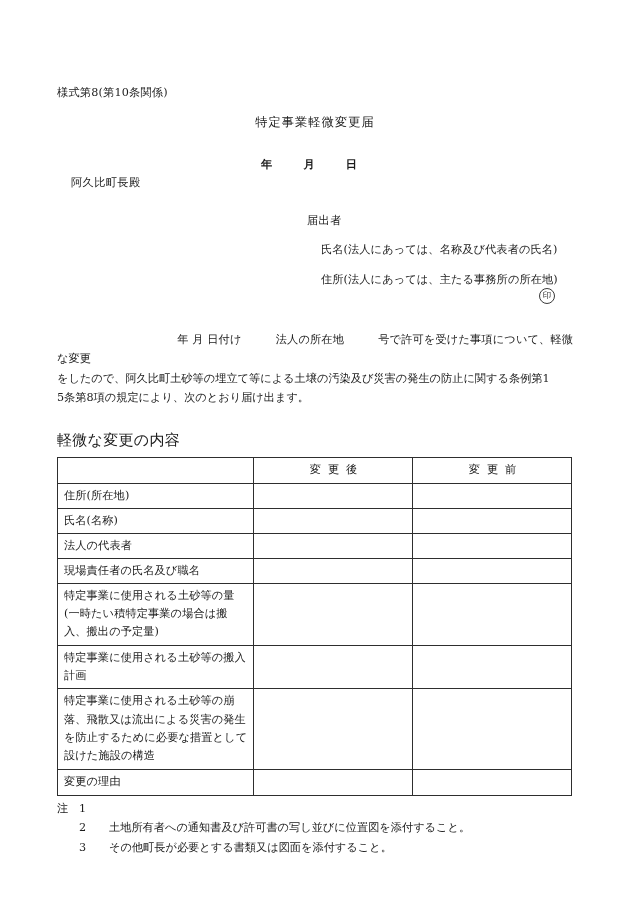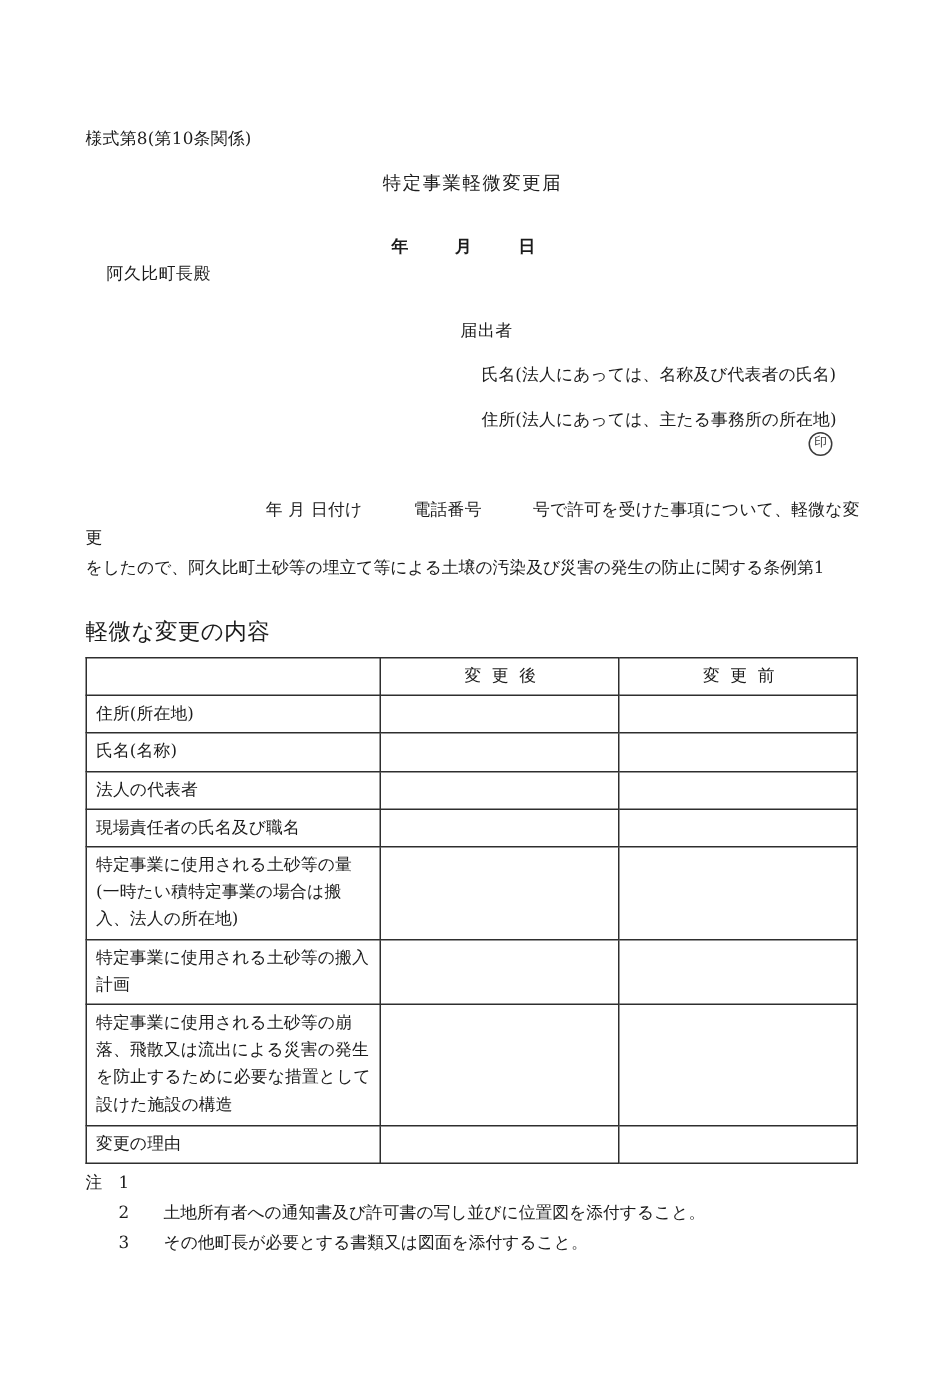--- a/index.html
+++ b/index.html
@@ -193,21 +193,21 @@
     <div class="submitter">
       <div class="submitter-label">届出者</div>
       <div class="submitter-row">氏名(法人にあっては、名称及び代表者の氏名)</div>
       <div class="submitter-row">住所(法人にあっては、主たる事務所の所在地)</div>
       <div class="seal-row">
         <span class="seal">印</span>
       </div>
     </div>
 
     <div class="body-para">
-      <span class="lead"></span><span>年        月        日付け</span><span class="gap-m"></span><span>電話番号</span><span class="gap-m"></span><span>号で許可を受けた事項について、軽微な変更</span><br><span>をしたので、阿久比町土砂等の埋立て等による土壌の汚染及び災害の発生の防止に関する条例第1</span><br>
+      <span class="lead"></span><span>年        月        日付け</span><span class="gap-m"></span><span>法人の所在地</span><span class="gap-m"></span><span>号で許可を受けた事項について、軽微な変更</span><br><span>をしたので、阿久比町土砂等の埋立て等による土壌の汚染及び災害の発生の防止に関する条例第1</span><br><span>5条第8項の規定により、次のとおり届け出ます。</span>
     </div>
 
     <div class="table-caption">軽微な変更の内容</div>
 
     <table class="change-table">
       <colgroup>
         <col class="c-label">
         <col class="c-after">
         <col class="c-before">
       </colgroup>
@@ -233,21 +233,21 @@
           <td class="label-cell r1">法人の代表者</td>
           <td class="value-cell r1"></td>
           <td class="value-cell r1"></td>
         </tr>
         <tr>
           <td class="label-cell r1">現場責任者の氏名及び職名</td>
           <td class="value-cell r1"></td>
           <td class="value-cell r1"></td>
         </tr>
         <tr>
-          <td class="label-cell r3">特定事業に使用される土砂等の量(一時たい積特定事業の場合は搬入、法人の所在地)</td>
+          <td class="label-cell r3">特定事業に使用される土砂等の量(一時たい積特定事業の場合は搬入、搬出の予定量)</td>
           <td class="value-cell r3"></td>
           <td class="value-cell r3"></td>
         </tr>
         <tr>
           <td class="label-cell r2">特定事業に使用される土砂等の搬入計画</td>
           <td class="value-cell r2"></td>
           <td class="value-cell r2"></td>
         </tr>
         <tr>
           <td class="label-cell r4">特定事業に使用される土砂等の崩落、飛散又は流出による災害の発生を防止するために必要な措置として設けた施設の構造</td>

